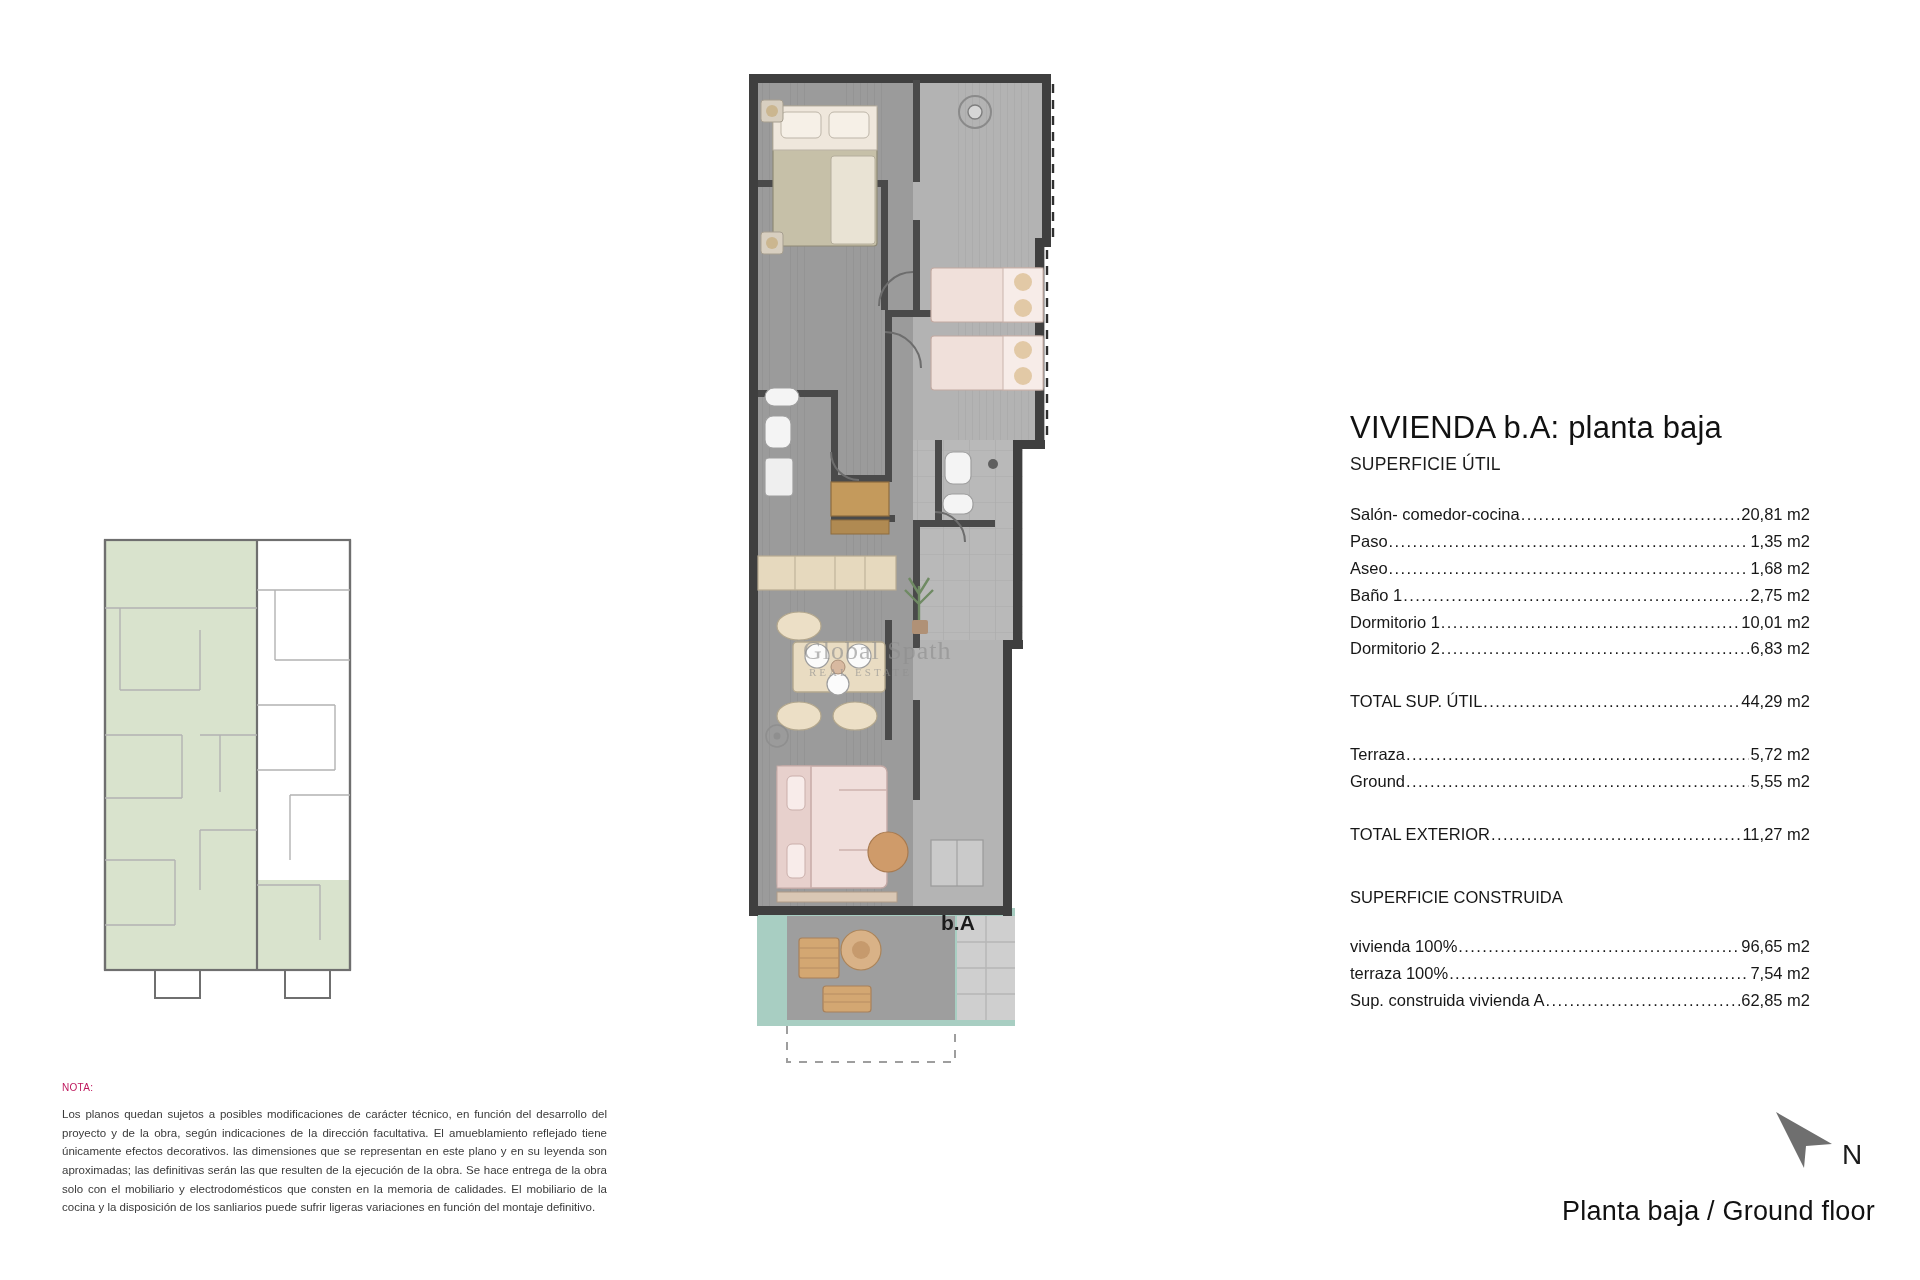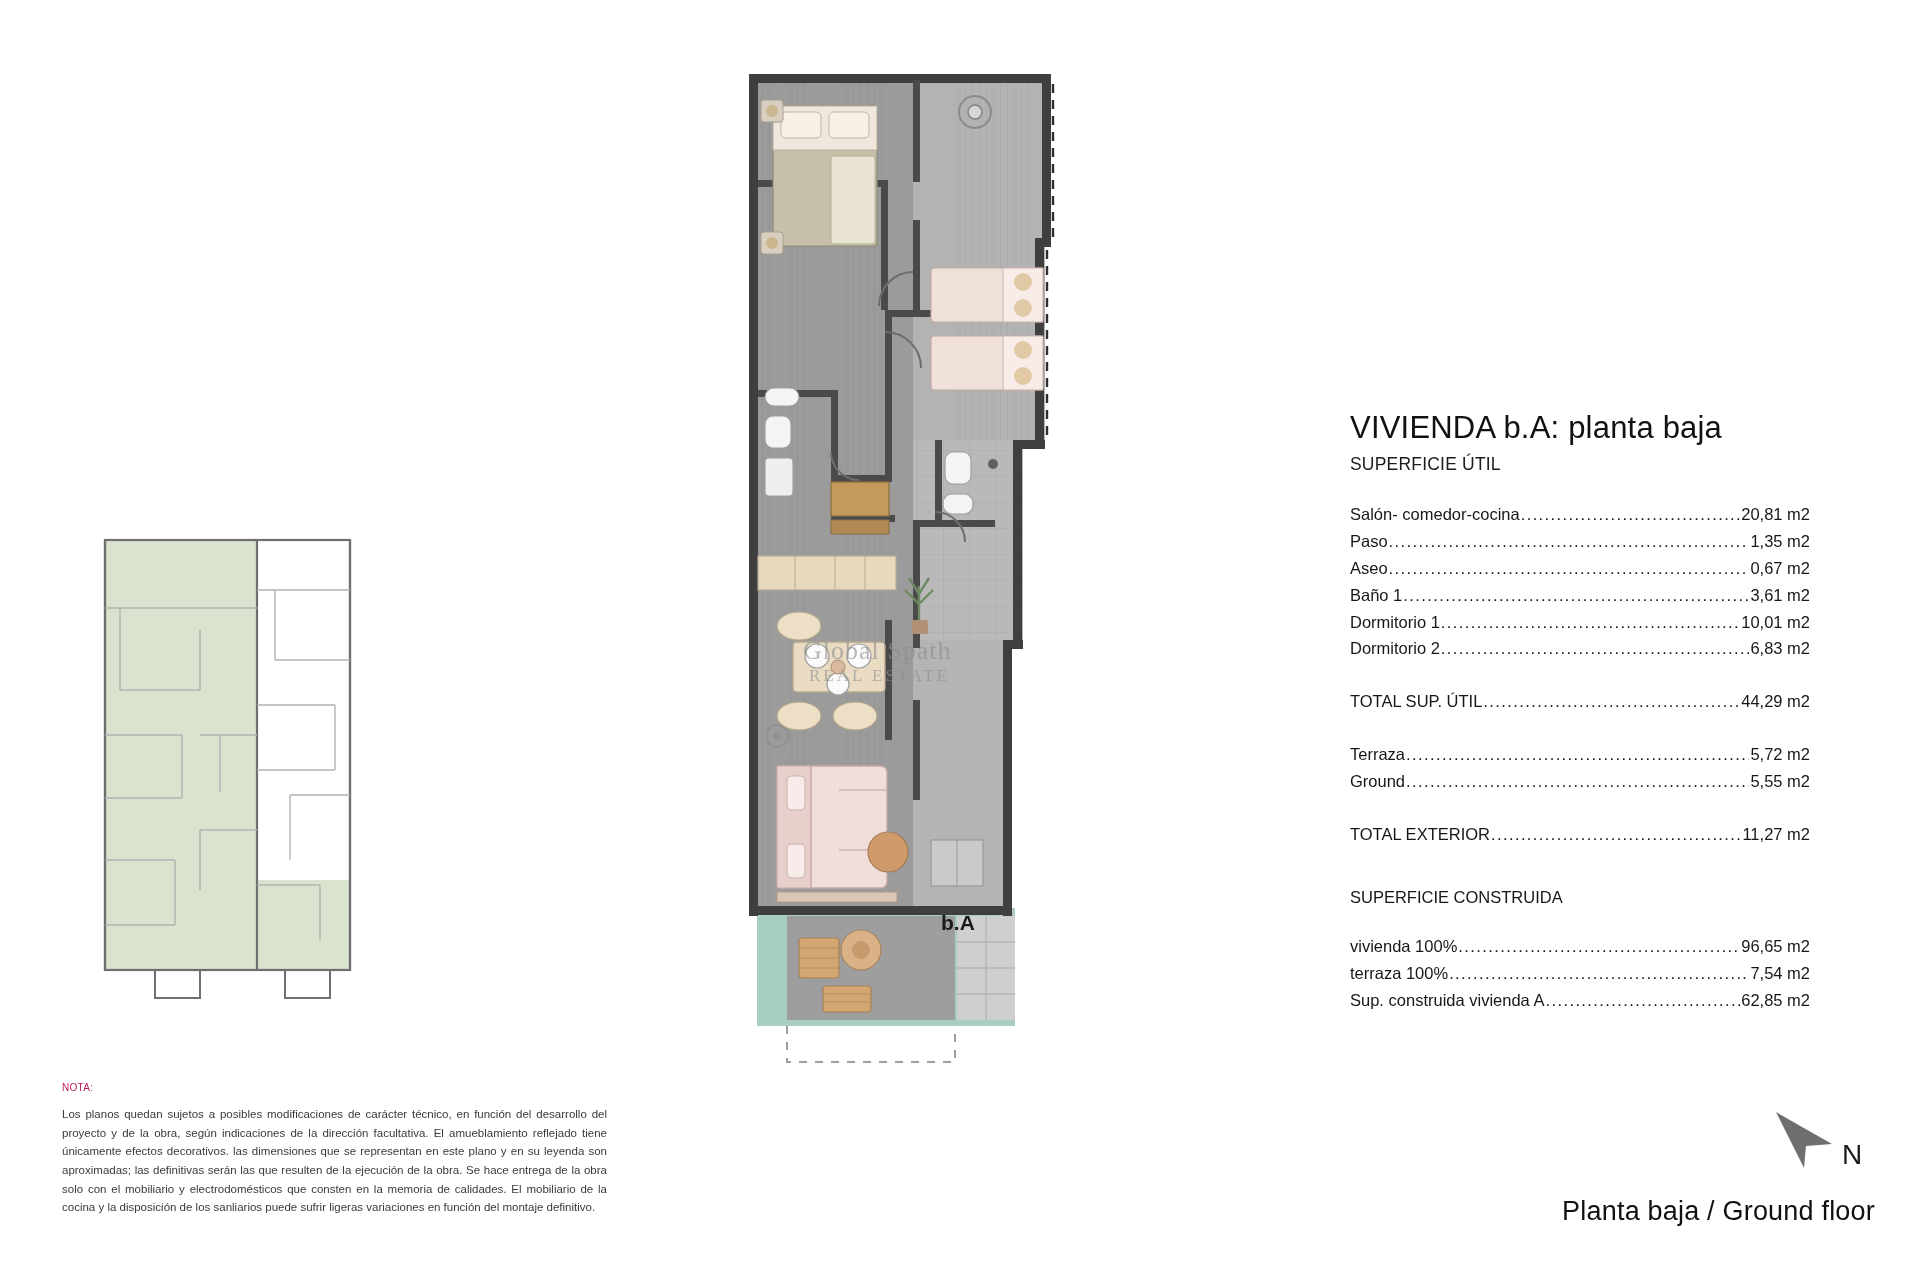--- a/index.html
+++ b/index.html
@@ -363,47 +363,47 @@
 
     <g>
       <rect x="196" y="780" width="52" height="46" fill="#cacaca" stroke="#9a9a9a" stroke-width="1.2"></rect>
       <path d="M222 780 V826" stroke="#9a9a9a" stroke-width="1"></path>
     </g>
 
     <text x="206" y="870" font-family="Liberation Sans, sans-serif" font-size="21" font-weight="bold" fill="#1b1b1b">b.A</text>
   </svg>
 
   <div class="wm" style="left:68px; top:576px; font-size:26px; letter-spacing:1px;">Global Spath</div>
-  <div class="wm" style="left:74px; top:606px; font-size:17px; letter-spacing:3px;">REAL ESTATE</div>
+  <div class="wm" style="left:74px; top:606px; font-size:11px; letter-spacing:3px;">REAL ESTATE</div>
 </div>
 
 <div id="schedule">
   <div class="title">VIVIENDA b.A: planta baja</div>
   <div class="subtitle">SUPERFICIE ÚTIL</div>
 
   <div class="rowlist">
     <div class="srow">
       <span class="lbl">Salón- comedor-cocina</span>
       <span class="dots">..................................................................</span>
       <span class="val">20,81 m2</span>
     </div>
     <div class="srow">
       <span class="lbl">Paso</span>
       <span class="dots">..................................................................</span>
       <span class="val">1,35 m2</span>
     </div>
     <div class="srow">
       <span class="lbl">Aseo</span>
       <span class="dots">..................................................................</span>
-      <span class="val">0,67 m2</span>
+      <span class="val">1,68 m2</span>
     </div>
     <div class="srow">
       <span class="lbl">Baño 1</span>
       <span class="dots">..................................................................</span>
-      <span class="val">3,61 m2</span>
+      <span class="val">2,75 m2</span>
     </div>
     <div class="srow">
       <span class="lbl">Dormitorio 1</span>
       <span class="dots">..................................................................</span>
       <span class="val">10,01 m2</span>
     </div>
     <div class="srow">
       <span class="lbl">Dormitorio 2</span>
       <span class="dots">..................................................................</span>
       <span class="val">6,83 m2</span>

